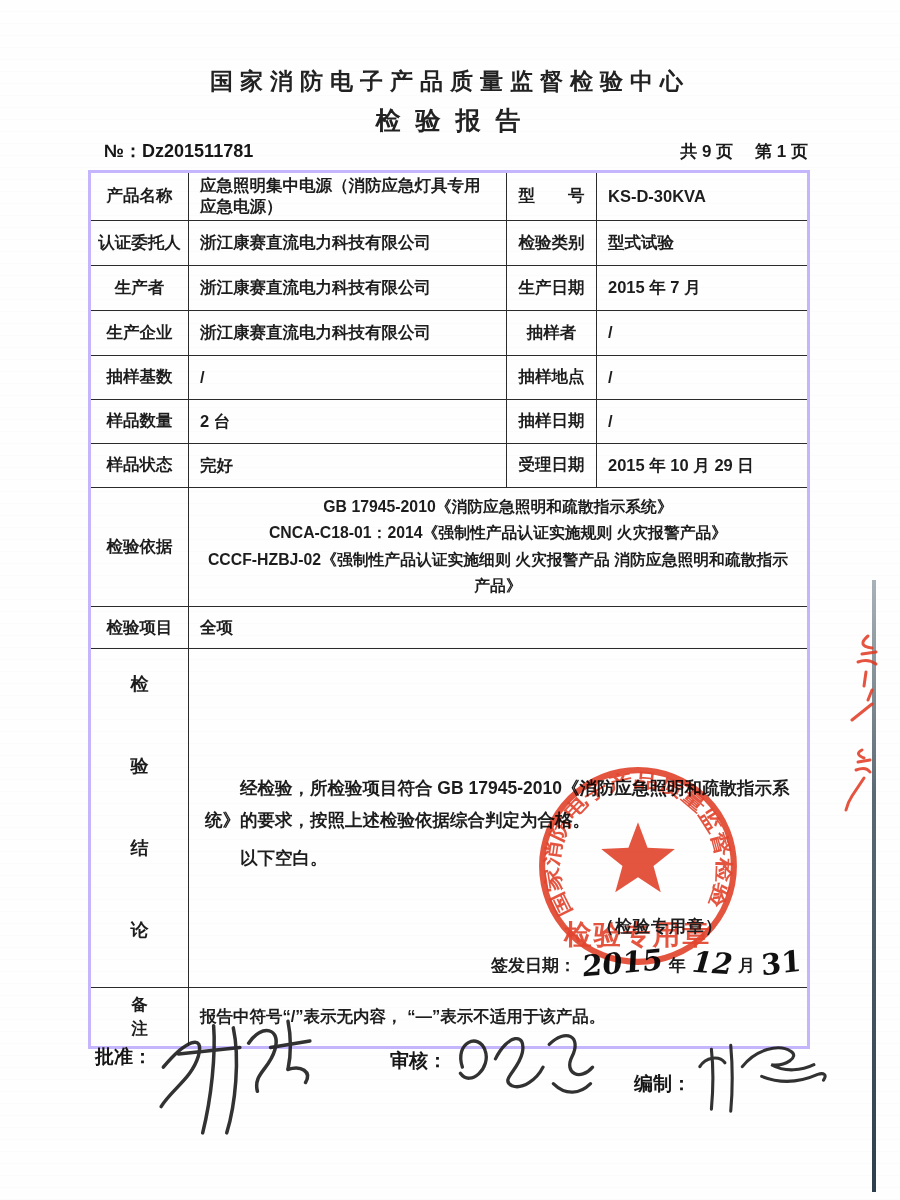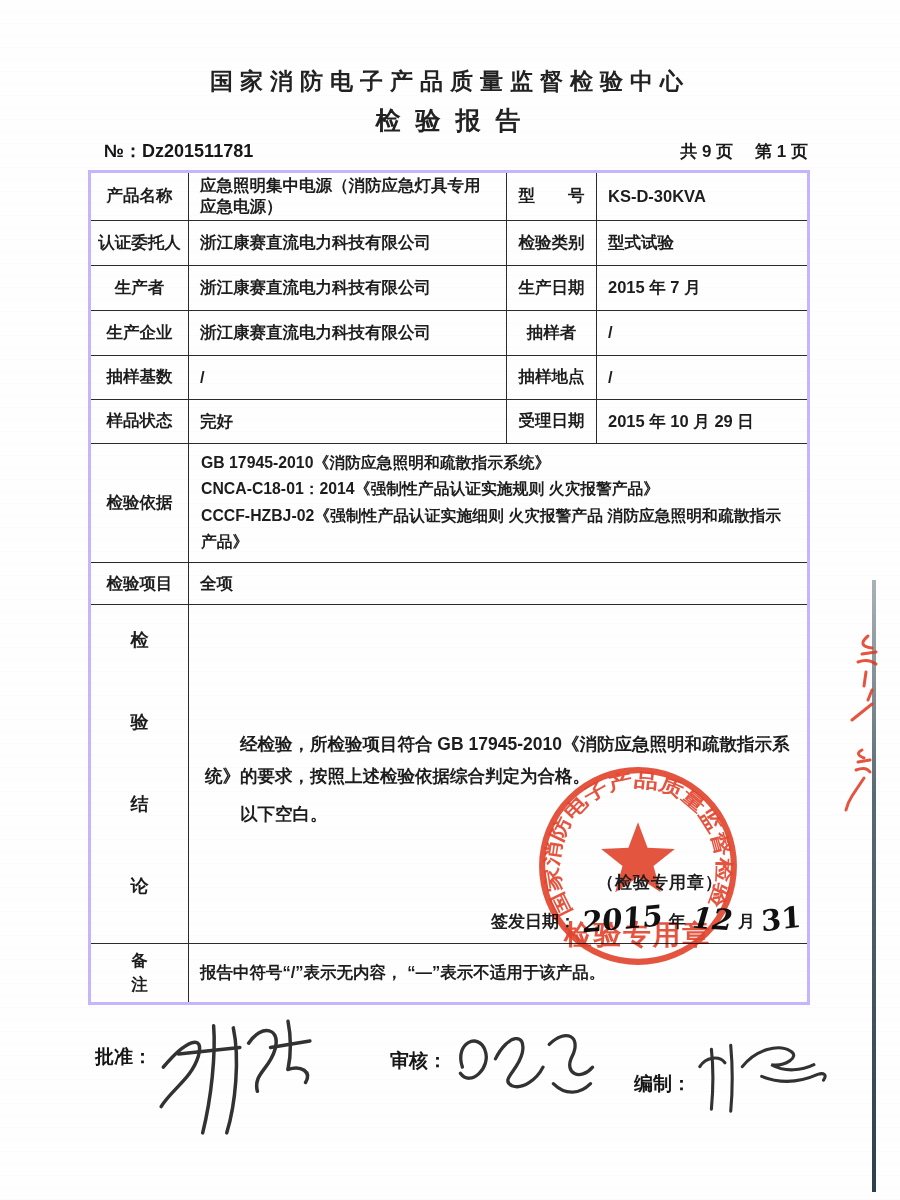--- a/index.html
+++ b/index.html
@@ -21,21 +21,21 @@
     display:flex;justify-content:flex-end;gap:22px;}
   
   table.report{position:absolute;left:88px;top:170px;width:719px;
     border-collapse:collapse;table-layout:fixed;background:transparent;}
   table.report td{border:1.6px solid #2b2b2b;vertical-align:middle;
     font-size:16.5px;font-weight:bold;color:#1d1d1d;overflow:hidden;}
   table.report{border:3px solid #c4b5fd;}
   td.lbl{text-align:center;padding:2px 2px;}
   td.val{padding:2px 11px;text-align:left;line-height:1.3;}
   td.top{vertical-align:middle;}
-  .basis-line{line-height:1.68;font-size:15.8px;}
+  .basis-line{line-height:1.68;font-size:15.8px;text-align:center;}
   td.basis-cell{padding:6px 12px;vertical-align:middle;}
   
   td.concl-cell{position:relative;vertical-align:top;padding:14px 16px 8px 16px;}
   .concl-p{ text-indent:2em;font-size:17.5px;line-height:1.85;margin:0;text-align:left;}
   .blank-note{text-indent:2em;font-size:17.5px;margin-top:10px;}
   .vlabel{display:flex;flex-direction:column;align-items:center;
     justify-content:space-between;height:270px;margin:22px 0 44px 0;}
   .vlabel div{font-size:18px;font-weight:bold;}
   .remark-label{display:flex;flex-direction:column;align-items:center;line-height:1.45;}
   
@@ -110,20 +110,26 @@
     <td class="lbl">抽样者</td>
     <td class="val">/</td>
   </tr>
   <tr style="height:44px">
     <td class="lbl">抽样基数</td>
     <td class="val">/</td>
     <td class="lbl">抽样地点</td>
     <td class="val">/</td>
   </tr>
   <tr style="height:44px">
+    <td class="lbl">样品数量</td>
+    <td class="val">2 台</td>
+    <td class="lbl">抽样日期</td>
+    <td class="val">/</td>
+  </tr>
+  <tr style="height:44px">
     <td class="lbl">样品状态</td>
     <td class="val">完好</td>
     <td class="lbl">受理日期</td>
     <td class="val">2015 年 10 月 29 日</td>
   </tr>
   <tr style="height:111px">
     <td class="lbl">检验依据</td>
     <td class="basis-cell" colspan="3">
       <div class="basis-line">GB 17945-2010《消防应急照明和疏散指示系统》</div>
       <div class="basis-line">CNCA-C18-01：2014《强制性产品认证实施规则 火灾报警产品》</div>

